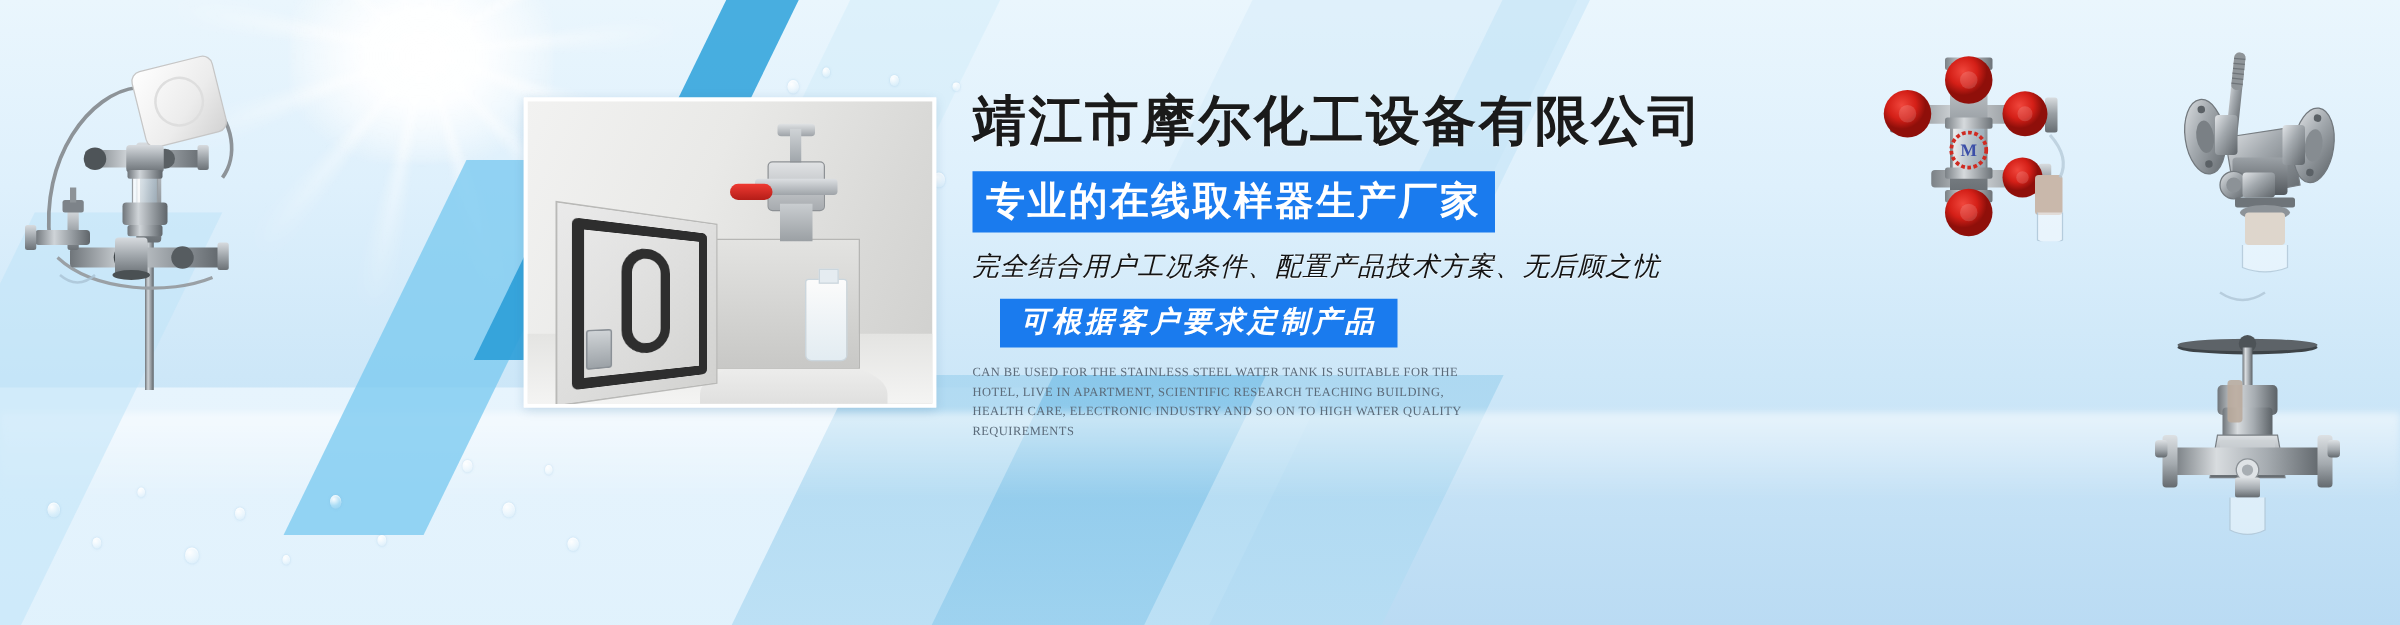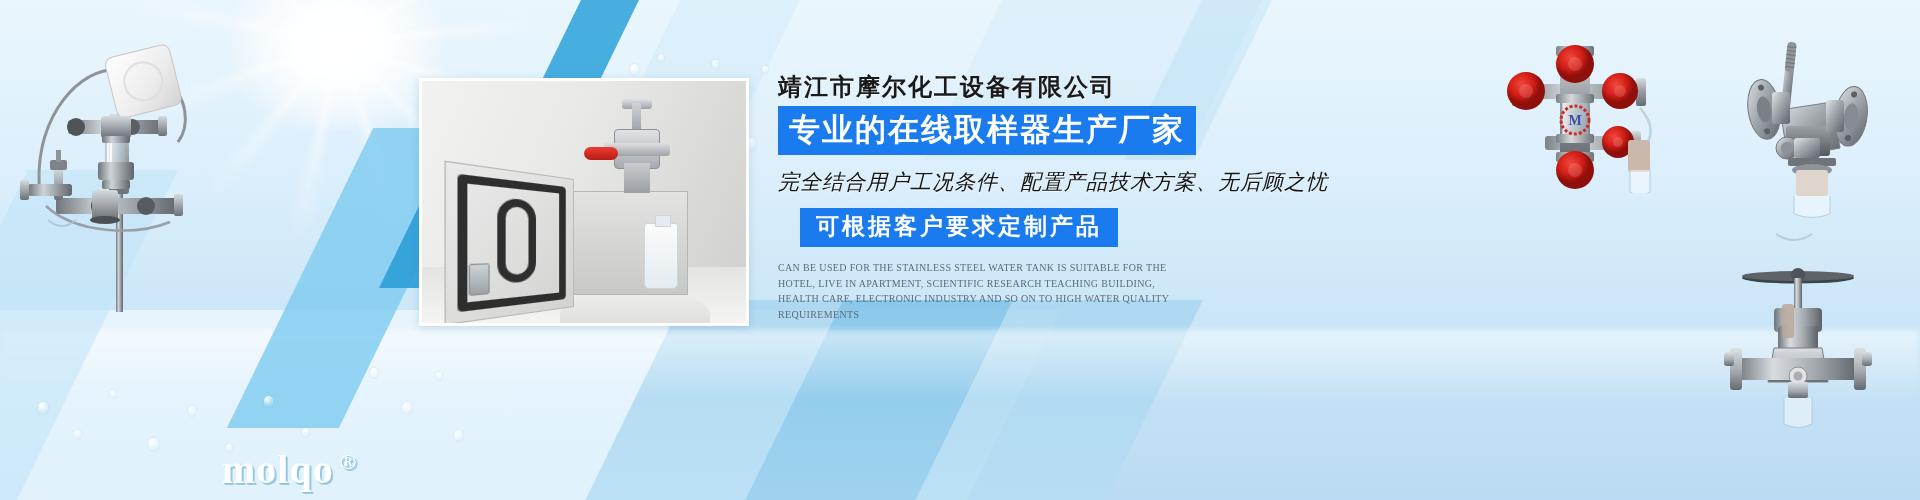--- a/index.html
+++ b/index.html
@@ -147,52 +147,53 @@
   #center-photo .ph-valve .vlower { position:absolute; left:26px; top:64px; width:26px; height:30px;
     background:linear-gradient(180deg,#c9cdd0,#9ba0a4); }
   #center-photo .ph-pedestal { position:absolute; left:138px; top:206px; width:150px; height:42px;
     background:linear-gradient(180deg,#f0f0ef,#dddddc); border-radius:50% 50% 0 0 / 28px 28px 0 0; }
 
   
   #text-block { position:absolute; left:778px; top:74px; width:620px; }
 
   #company-title {
     font-family:"Liberation Serif", serif;
-    font-size:24px; font-weight:700; color:#1a1a1a;
+    font-size:43px; font-weight:700; color:#1a1a1a;
     letter-spacing:2px; line-height:1.1;
     text-shadow:0 1px 0 rgba(255,255,255,.6);
     white-space:nowrap;
   }
 
   .hl-bar {
     display:inline-block;
     background:#1a7bee;
     color:#ffffff;
     font-weight:700;
     line-height:1;
     white-space:nowrap;
   }
   #headline-primary {
-    margin-top:6px;
+    margin-top:16px;
     font-size:31px;
     padding:8px 11px 10px 11px;
     letter-spacing:2px;
   }
   #subline {
     margin-top:13px;
     font-size:21px; color:#141414; font-weight:400;
     letter-spacing:1px; white-space:nowrap;
     text-shadow:0 1px 0 rgba(255,255,255,.75);
     font-style:italic;
   }
   #headline-secondary {
     margin-top:12px; margin-left:22px;
     font-size:23px;
     padding:7px 16px 9px 16px;
     letter-spacing:3px;
+    font-style:italic;
   }
   #english-caption {
     margin-top:13px;
     width:412px;
     font-family:"Liberation Serif", serif;
     font-size:10px; line-height:1.55;
     color:#5b6b7a; letter-spacing:.35px;
     text-transform:uppercase;
   }
 
@@ -514,17 +515,14 @@
     <rect x="6" y="122" width="10" height="14" rx="3" fill="url(#steel4v)"></rect>
     <rect x="144" y="122" width="10" height="14" rx="3" fill="url(#steel4v)"></rect>
 
     <circle cx="80" cy="146" r="9" fill="#dfe3e6" stroke="#8b9196"></circle>
     <circle cx="80" cy="146" r="4.5" fill="#a8aeb3"></circle>
 
     <rect x="70" y="152" width="20" height="16" rx="2" fill="url(#steel4v)"></rect>
     <path d="M66 168 l0 26 q14 7 28 0 l0 -26" fill="rgba(248,252,254,.5)" stroke="rgba(175,198,214,.85)"></path>
   </svg>
 
-  <div id="watermark">
-    <span>molqo</span><span class="reg">®</span>
-  </div>
 
 </div>
 
 </body></html>

